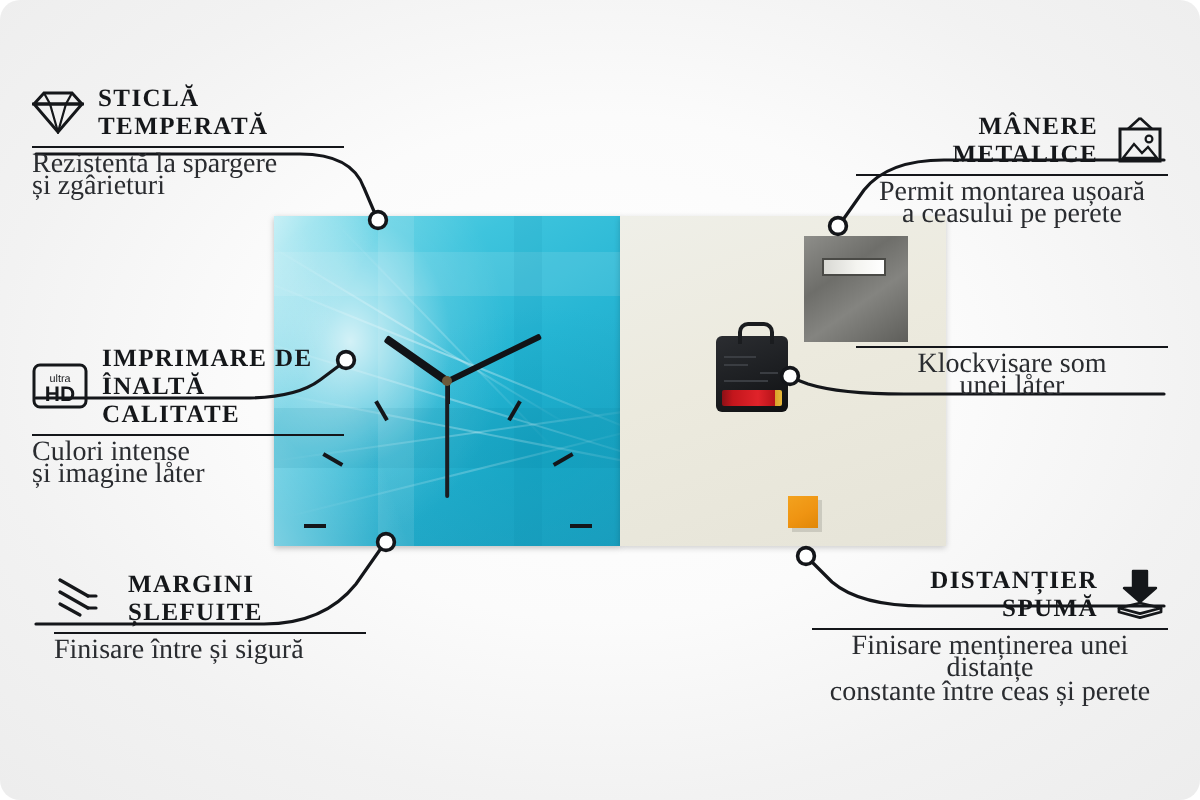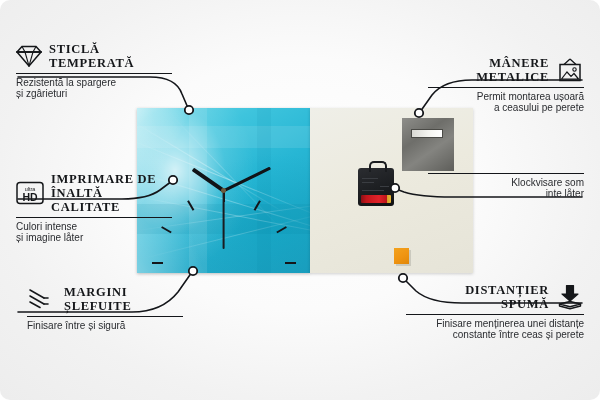--- a/index.html
+++ b/index.html
@@ -163,29 +163,29 @@
     white-space: pre-line;
   }
   .callout.left  .title { text-align: left; }
   .callout.right .title { text-align: right; }
   .rule {
     height: 1px;
     background: #14161a;
     margin-top: 3px;
   }
   .desc {
-    font-family: Liberation Sans, sans-serif;
-    font-size: 10px;
+    font-family: Liberation Serif, serif;
+    font-size: 14px;
     color: #2a2c30;
     line-height: 11.4px;
     margin-top: 3px;
     white-space: pre-line;
   }
   .callout.left  .desc { text-align: left; }
-  .callout.right .desc { text-align: right; }
+  .callout.right .desc { text-align: center; }
 
   .icon { flex: 0 0 auto; display: block; }
 
   
   #wires {
     position: absolute;
     left: 0; top: 0;
     width: 600px; height: 400px;
     pointer-events: none;
   }
@@ -321,21 +321,21 @@
       </svg>
     </div>
     <div class="rule"></div>
     <div class="desc">Permit montarea ușoară
 a ceasului pe perete</div>
   </div>
 
   <div class="callout right" style="left:428px; top:170px; width:156px;">
     <div class="rule"></div>
     <div class="desc">Klockvisare som
-inte låter</div>
+unei låter</div>
   </div>
 
   <div class="callout right" style="left:406px; top:283px; width:178px;">
     <div class="head">
       <div class="title">DISTANȚIER
 SPUMĂ</div>
       <svg class="icon" width="28" height="26" viewBox="0 0 28 26">
         <path d="M10.5,1.5 L17.5,1.5 L17.5,10 L22,10 L14,17 L6,10 L10.5,10 Z" fill="#15171a" stroke="#15171a" stroke-width="1.2" stroke-linejoin="round"></path>
         <path d="M14,17.5 L24.5,20 L14,22.8 L3.5,20 Z" fill="none" stroke="#15171a" stroke-width="1.4" stroke-linejoin="round"></path>
         <path d="M3.5,20 L3.5,22 L14,24.8 L24.5,22 L24.5,20" fill="none" stroke="#15171a" stroke-width="1.4" stroke-linejoin="round"></path>

